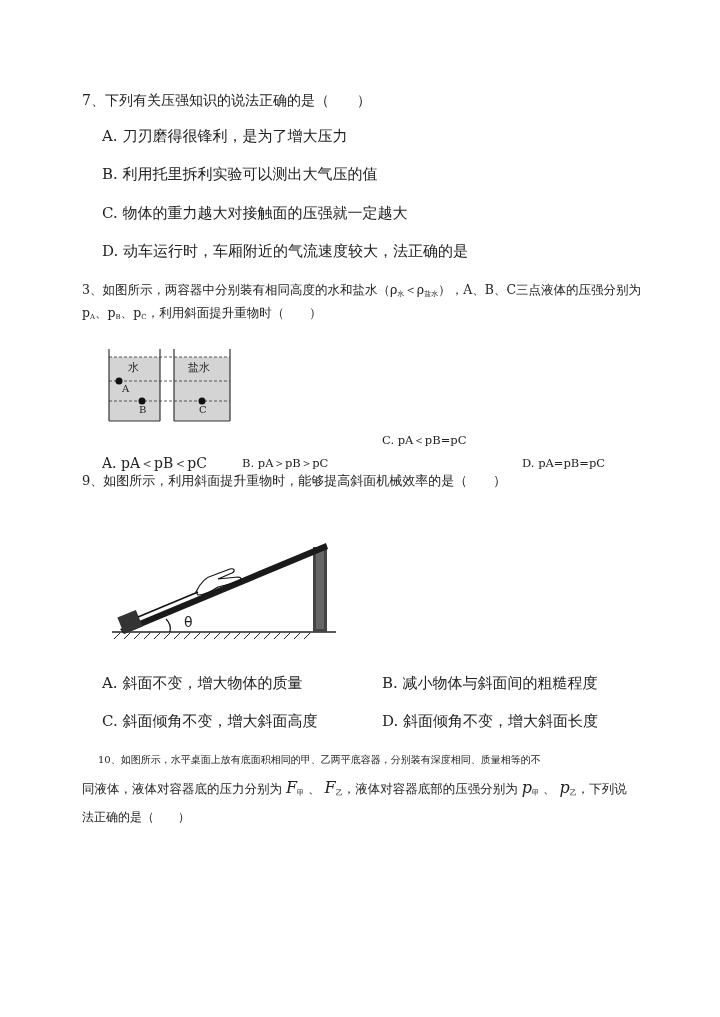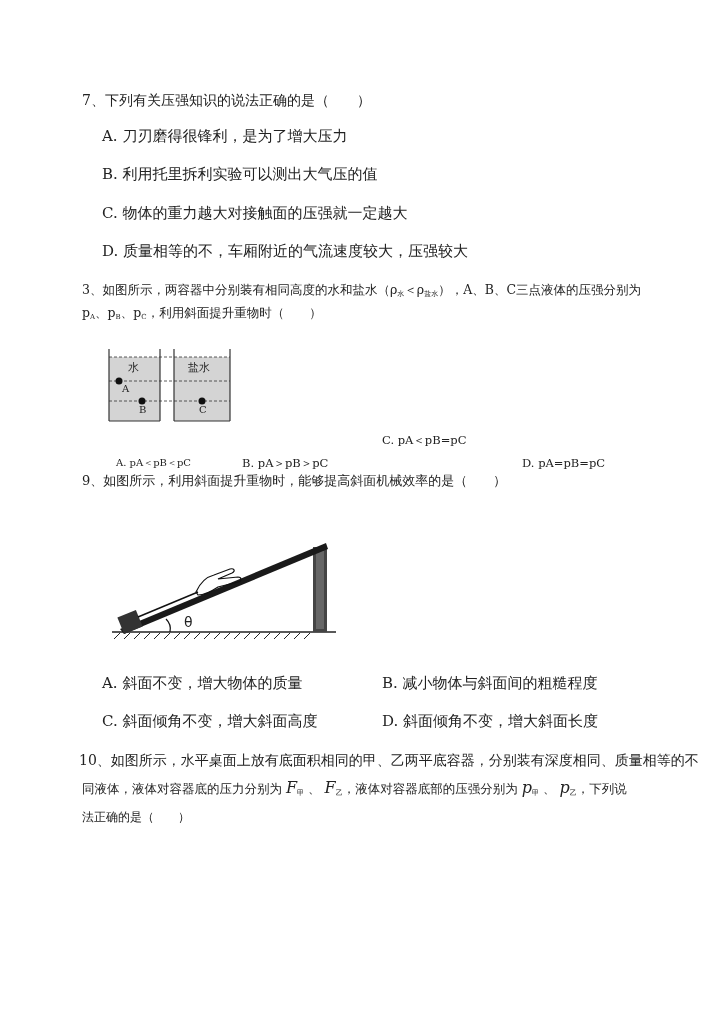--- a/index.html
+++ b/index.html
@@ -22,21 +22,21 @@
 <div class="opt" style="left:102px;top:166px;">
   <span>B.</span>
   <span>利用托里拆利实验可以测出大气压的值</span>
 </div>
 <div class="opt" style="left:102px;top:205px;">
   <span>C.</span>
   <span>物体的重力越大对接触面的压强就一定越大</span>
 </div>
 <div class="opt" style="left:102px;top:243px;">
   <span>D.</span>
-  <span>质量相等的不，车厢附近的气流速度较大，压强较大</span>
+  <span>动车运行时，车厢附近的气流速度较大，法正确的是</span>
 </div>
 
 <div class="line" style="left:82px;top:282px;font-size:12.5px;">
   <span>3、如图所示，两容器中分别装有相同高度的水和盐水（ρ</span><sub>水</sub><span>＜ρ</span><sub>盐水</sub><span>），A、B、C三点液体的压强分别为</span>
 </div>
 <div class="line" style="left:82px;top:305px;font-size:12.5px;">
   <span>p</span><sub>A</sub><span>、p</span><sub>B</sub><span>、p</span><sub>C</sub><span>，利用斜面提升重物时（　　）</span>
 </div>
 
 <div class="fig" style="left:108px;top:347px;width:124px;height:76px;">
@@ -61,21 +61,21 @@
     <circle cx="34" cy="54" r="3.5" fill="#111"></circle>
     <circle cx="94" cy="54" r="3.5" fill="#111"></circle>
   </svg>
   <span style="position:absolute;left:20px;top:13px;font-size:11px;">水</span>
   <span style="position:absolute;left:80px;top:13px;font-size:11px;">盐水</span>
   <span style="position:absolute;left:14px;top:36px;font-size:10px;">A</span>
   <span style="position:absolute;left:31px;top:57px;font-size:10px;">B</span>
   <span style="position:absolute;left:91px;top:57px;font-size:10px;">C</span>
 </div>
 
-<div class="opt" style="left:116px;top:455px;font-size:10px;">
+<div class="opt" style="left:102px;top:455px;font-size:14px;">
   <span>A.</span>
   <span>pA＜pB＜pC</span>
 </div>
 <div class="opt" style="left:242px;top:455px;font-size:11.5px;">
   <span>B.</span>
   <span>pA＞pB＞pC</span>
 </div>
 <div class="opt" style="left:382px;top:432px;font-size:11.5px;">
   <span>C.</span>
   <span>pA＜pB=pC</span>
@@ -140,21 +140,21 @@
 </div>
 <div class="opt" style="left:102px;top:713px;">
   <span>C.</span>
   <span>斜面倾角不变，增大斜面高度</span>
 </div>
 <div class="opt" style="left:382px;top:713px;">
   <span>D.</span>
   <span>斜面倾角不变，增大斜面长度</span>
 </div>
 
-<div class="line" style="left:79px;top:752px;font-size:14px;">10、如图所示，水平桌面上放有底面积相同的甲、乙两平底容器，分别装有深度相同、质量相等的不</div>
+<div class="line" style="left:98px;top:752px;font-size:10px;">10、如图所示，水平桌面上放有底面积相同的甲、乙两平底容器，分别装有深度相同、质量相等的不</div>
 <div class="line" style="left:82px;top:780px;font-size:12.5px;">
   <span>同液体，液体对容器底的压力分别为</span>
   <span class="mathF">F</span><sub>甲</sub>
   <span>、</span>
   <span class="mathF">F</span><sub>乙</sub><span>，液体对容器底部的压强分别为</span>
   <span class="mathF">p</span><sub>甲</sub>
   <span>、</span>
   <span class="mathF">p</span><sub>乙</sub><span>，下列说</span>
 </div>
 <div class="line" style="left:82px;top:809px;font-size:12px;">法正确的是（　　）</div>

